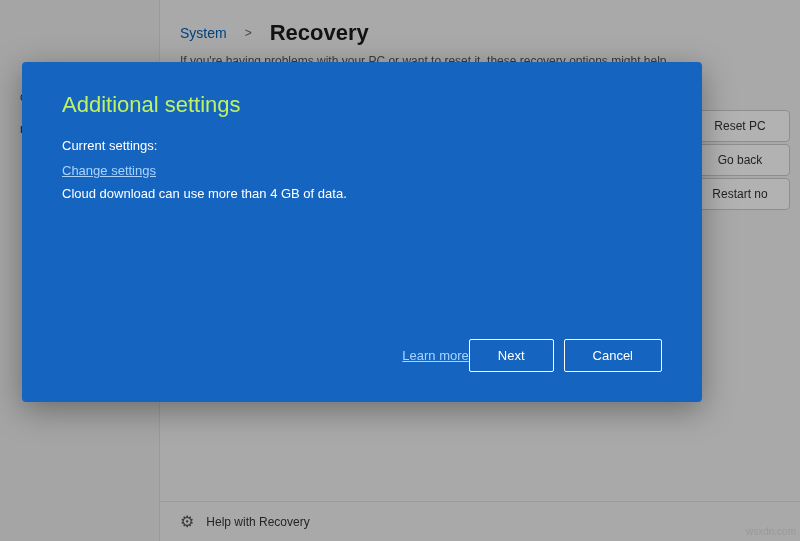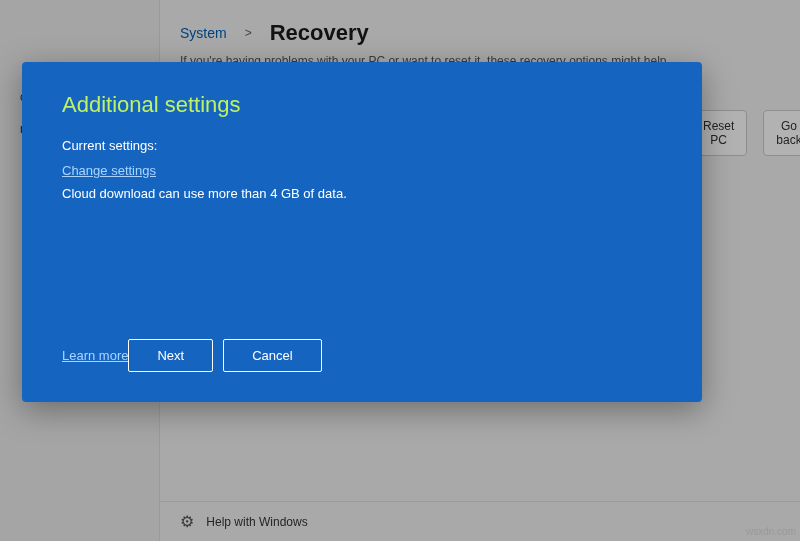--- a/index.html
+++ b/index.html
@@ -71,22 +71,22 @@
       cursor: pointer;
     }
 
     
     .right-panel {
       position: absolute;
       right: 0;
       top: 100px;
       width: 120px;
       display: flex;
-      flex-direction: row;
-      gap: 16px;
+      flex-direction: column;
+      gap: 2px;
       padding: 10px;
     }
 
     .right-btn {
       background: white;
       border: 1px solid #ccc;
       border-radius: 4px;
       padding: 8px 12px;
       font-size: 12px;
       color: #333;
@@ -202,21 +202,21 @@
       font-size: 13px;
       color: white;
       margin-bottom: 20px;
     }
 
     .spacer { flex: 1; }
 
     .dialog-footer {
       display: flex;
       align-items: center;
-      justify-content: flex-start;
+      justify-content: flex-end;
       margin-top: 10px;
     }
 
     .learn-more-link {
       color: #aad4ff;
       text-decoration: underline;
       font-size: 13px;
       cursor: pointer;
     }
 
@@ -266,21 +266,21 @@
   <div class="settings-subtitle">If you're having problems with your PC or want to reset it, these recovery options might help.</div>
 
   <div class="right-panel">
     <button class="right-btn">Reset PC</button>
     <button class="right-btn">Go back</button>
     <button class="right-btn">Restart no</button>
   </div>
 
   <div class="bottom-bar">
     <span class="bottom-bar-icon">⚙</span>
-    <span class="bottom-bar-text">Help with Windows</span>
+    <span class="bottom-bar-text">Help with Recovery</span>
   </div>
 </div>
 
 <div class="overlay"></div>
 
 <div class="dialog">
   <div class="dialog-body">
     <div class="dialog-main-title">Additional settings</div>
     <div class="current-settings-label">Current settings:</div>
     <a class="change-settings-link">Change settings</a>

